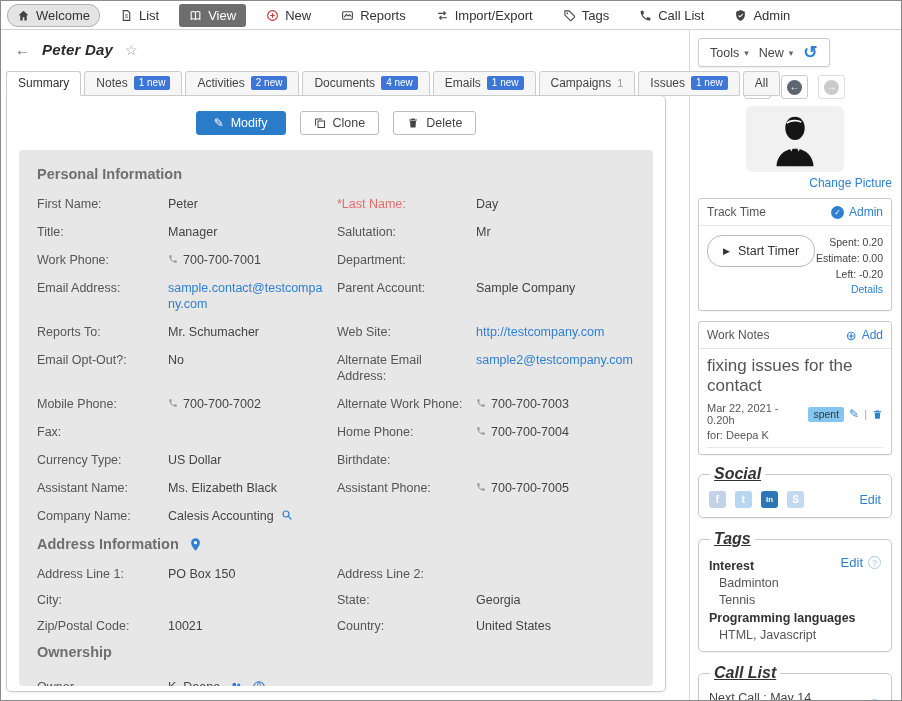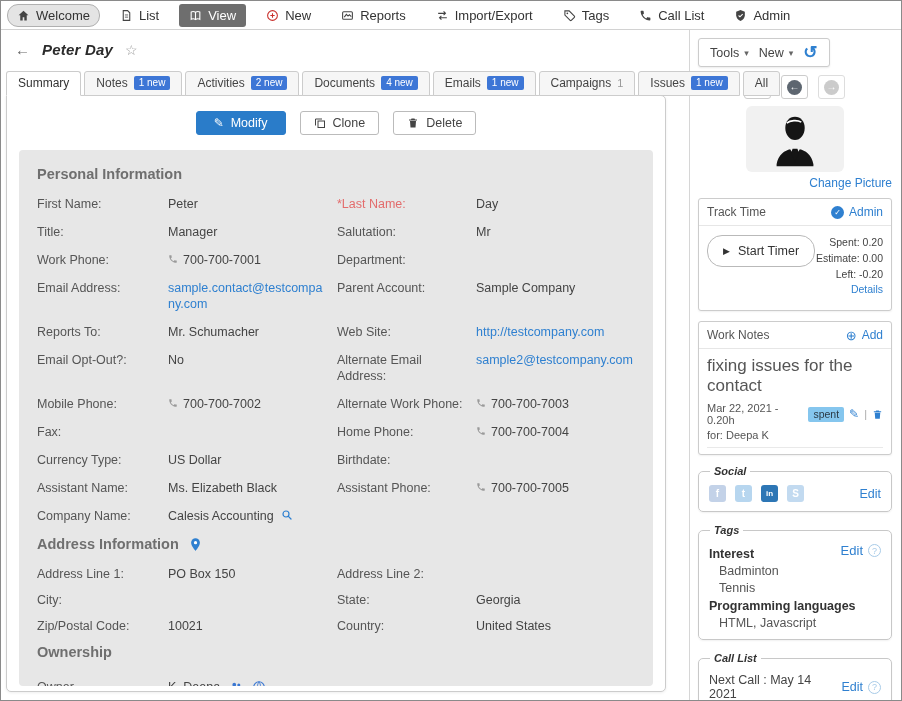--- a/index.html
+++ b/index.html
@@ -90,21 +90,21 @@
   .notes-body { padding:7px 8px 6px; }
   .note-text { font-size:17px; color:#555; }
   .note-meta { display:flex; align-items:center; gap:5px; margin-top:6px; font-size:11px; color:#555; }
   .spent-badge { background:#85c6ee; color:#2b3a45; padding:1px 5px 2px; border-radius:2px; font-size:10.5px; }
   .mini-icon { color:#2f80d0; font-size:12px; line-height:1; cursor:pointer; display:inline-flex; }
   .mini-icon svg { width:11px; height:11px; }
   .meta-sep { color:#aaa; }
   .note-for { font-size:11px; color:#555; margin-top:3px; padding-bottom:6px; border-bottom:1px solid #e9e9e9; }
 
   fieldset.side-fs { border:1px solid #c8c8c8; border-radius:5px; background:#fff; padding:5px 10px 9px; margin-bottom:12px; box-shadow:0 1px 2px rgba(0,0,0,.06); }
-  fieldset.side-fs legend { font-size:11px; font-weight:bold; font-style:italic; color:#333; padding:0 4px; margin-left:1px; }
+  fieldset.side-fs legend { font-size:16px; font-weight:bold; font-style:italic; color:#333; padding:0 4px; margin-left:1px;text-decoration:underline; }
   .social-row { display:flex; align-items:center; gap:9px; padding-top:3px; }
   .stile { width:17px; height:17px; border-radius:3px; color:#fff; font-size:10px; font-weight:bold; display:flex; align-items:center; justify-content:center; cursor:pointer; }
   .stile.fb { background:#c3d2e8; }
   .stile.tw { background:#b7d6ef; }
   .stile.li { background:#2d76b5; font-size:8px; }
   .stile.sk { background:#c2daf0; }
   .fs-edit { margin-left:auto; font-size:12.5px; }
   .help { width:13px; height:13px; border-radius:50%; border:1px solid #a8cbe8; color:#a8cbe8; font-size:9px; display:inline-flex; align-items:center; justify-content:center; cursor:pointer; flex:none; }
   .tags-body { position:relative; padding-top:2px; }
   .tags-controls { position:absolute; top:2px; right:0; display:flex; align-items:center; gap:5px; }

